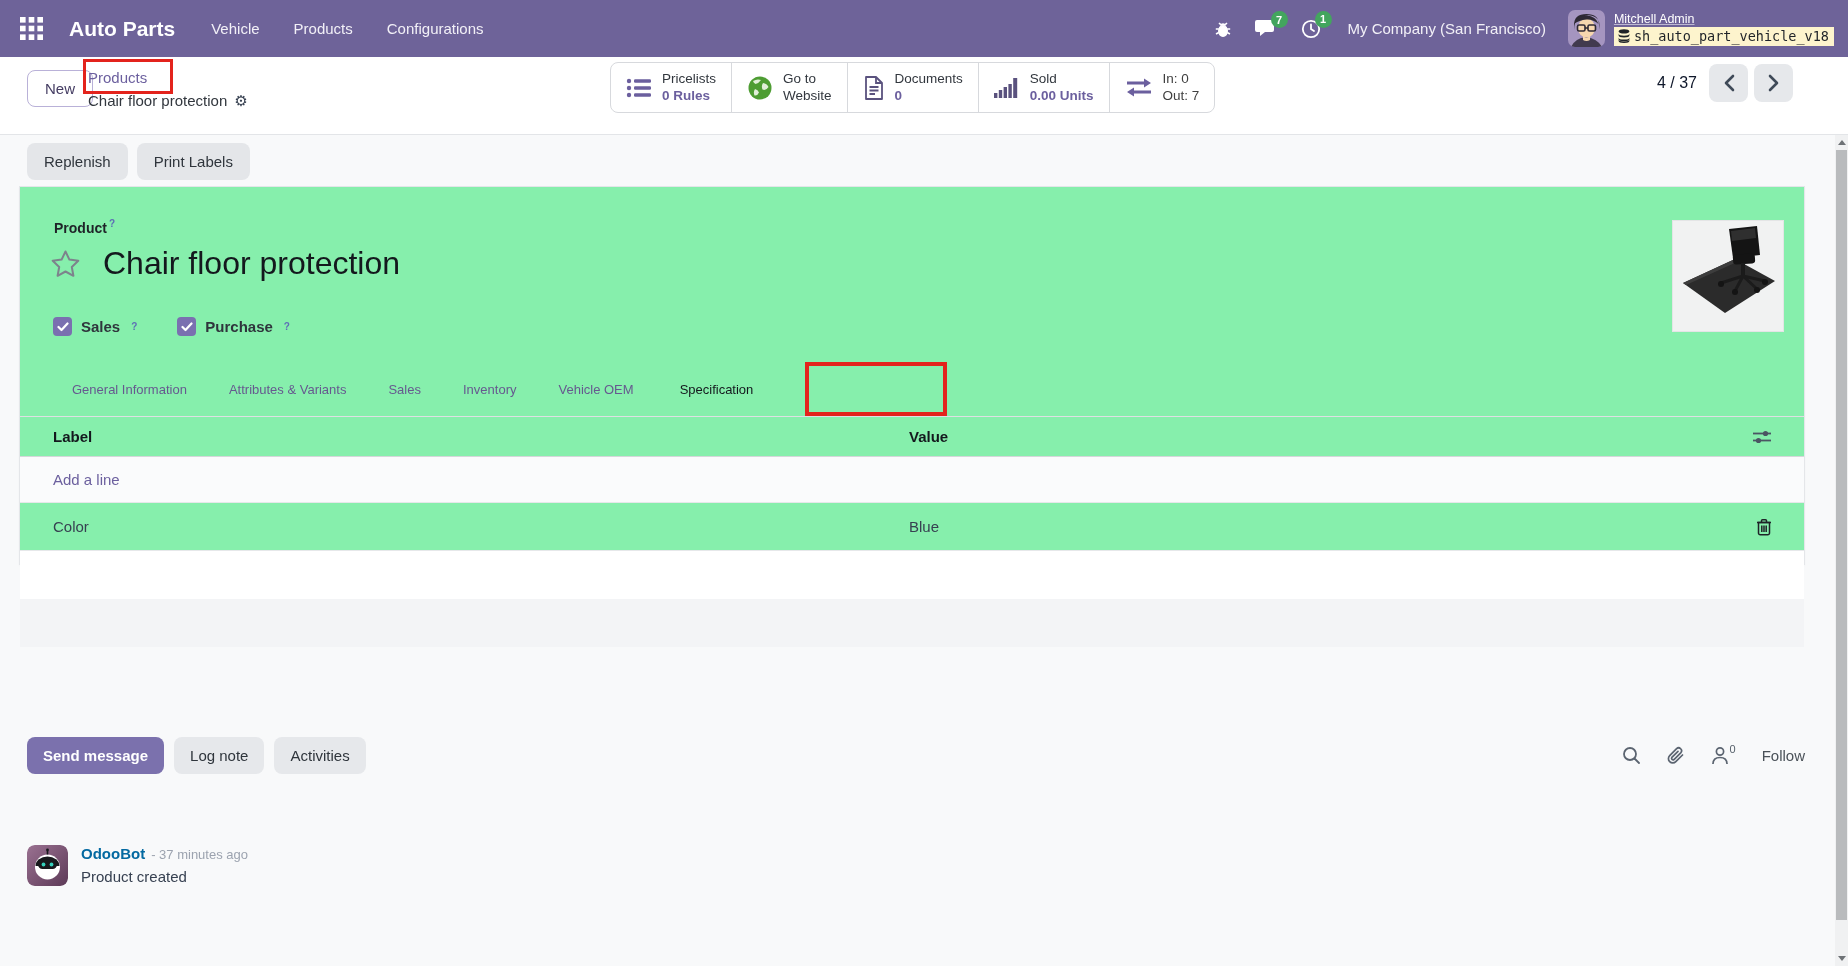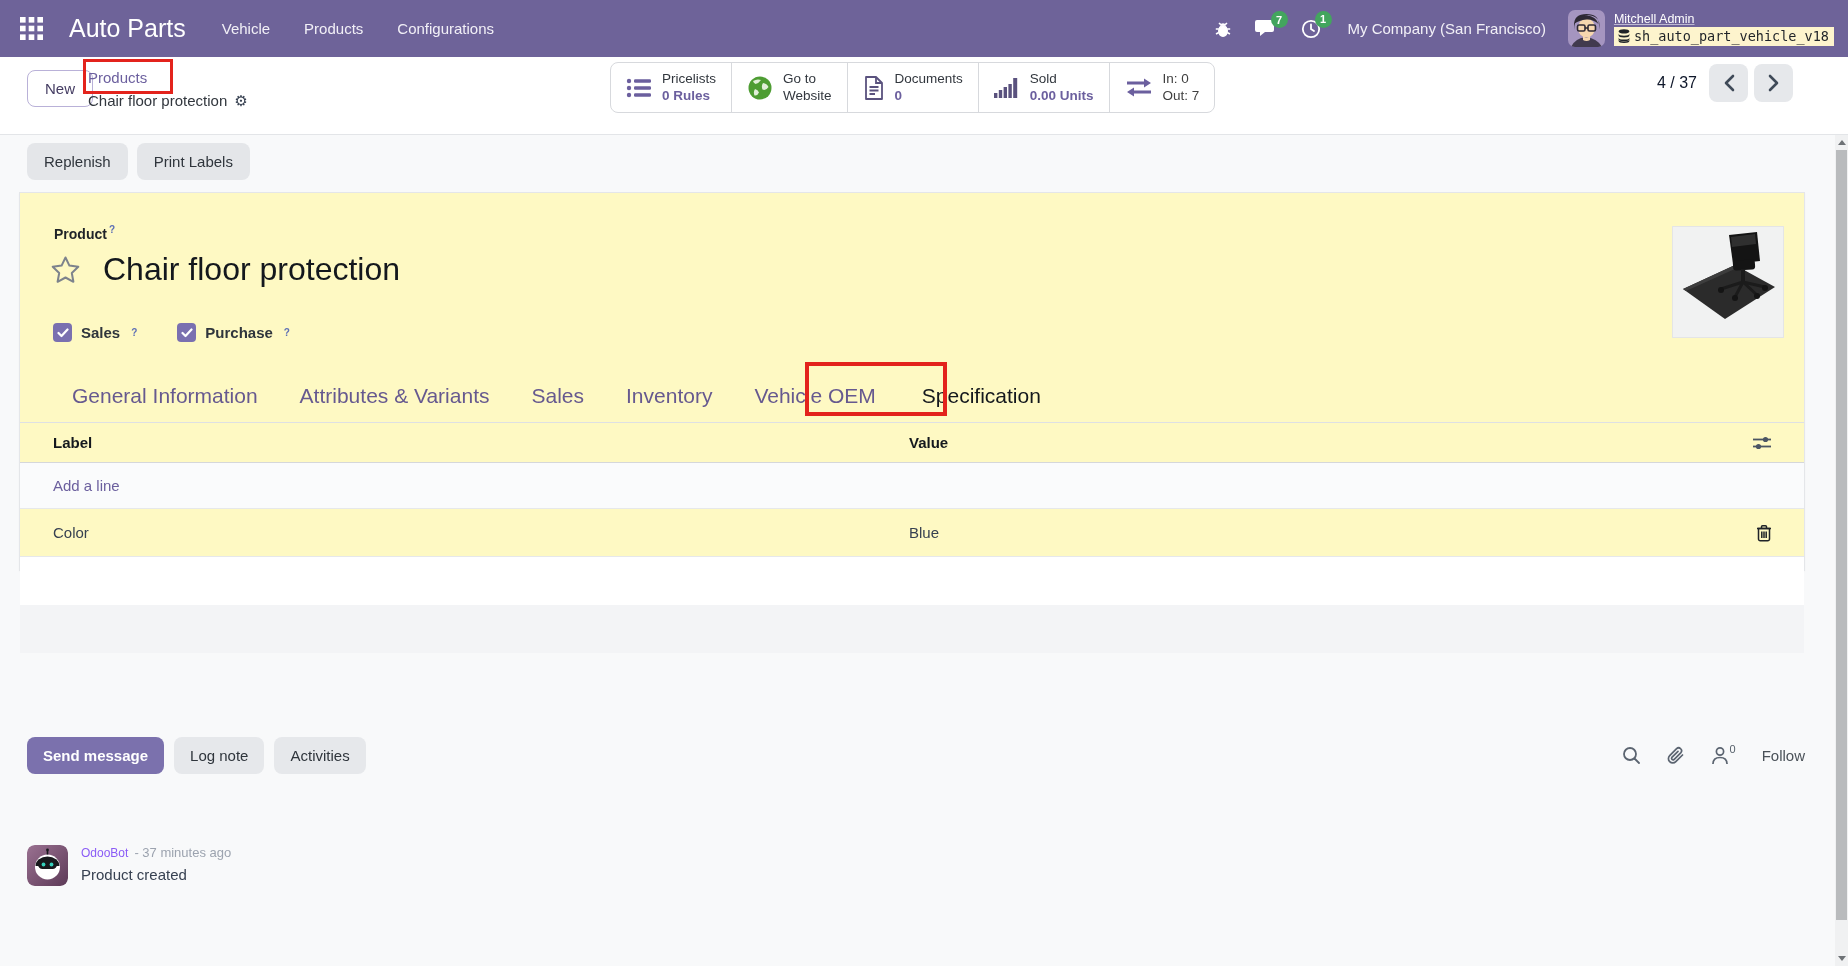--- a/index.html
+++ b/index.html
@@ -4,21 +4,21 @@
 <style>
   * { margin:0; padding:0; box-sizing:border-box; }
   html,body { width:1848px; height:966px; }
   body { font-family:"Liberation Sans", sans-serif; background:#f8f9fa; color:#374151; overflow:hidden; }
   .screen { position:relative; width:1848px; height:966px; }
 
   
   .navbar { position:absolute; left:0; top:0; width:1848px; height:57px; background:#6e6399; display:flex; align-items:center; justify-content:space-between; padding:0 14px 0 16px; }
   .nav-left { display:flex; align-items:center; gap:30px; }
   .apps-btn { background:none; border:none; cursor:pointer; display:flex; padding:4px; }
-  .app-name { color:#fff; font-size:25px; font-weight:normal; margin-left:-8px; }
+  .app-name { color:#fff; font-size:21px; font-weight:bold; margin-left:-8px; }
   .nav-menu { display:flex; gap:34px; margin-left:6px; }
   .nav-menu span { color:#f2f0f7; font-size:15px; cursor:pointer; }
   .nav-right { display:flex; align-items:center; gap:22px; }
   .nav-icon-btn { position:relative; background:none; border:none; cursor:pointer; display:flex; }
   .badge { position:absolute; top:-7px; right:-10px; background:#43a55e; color:#fff; font-size:11px; font-weight:bold; min-width:17px; height:17px; border-radius:9px; display:flex; align-items:center; justify-content:center; padding:0 4px; }
   .company { color:#f2f0f7; font-size:15px; margin-left:4px; }
   .user-area { display:flex; align-items:center; gap:9px; cursor:pointer; }
   .avatar36 { width:37px; height:37px; border-radius:7px; overflow:hidden; flex:0 0 auto; }
   .user-col { display:flex; flex-direction:column; align-items:flex-start; gap:1px; }
   .user-name { color:#fff; font-size:12.5px; text-decoration:underline; text-decoration-color:rgba(255,255,255,.55); }
@@ -44,34 +44,34 @@
   .pager { position:absolute; right:55px; top:7px; display:flex; align-items:center; gap:12px; }
   .pager-value { font-size:16px; color:#0f172a; }
   .pager-btn { width:39px; height:38px; background:#e6e8eb; border:none; border-radius:8px; cursor:pointer; display:flex; align-items:center; justify-content:center; }
   .pager-btn + .pager-btn { margin-left:-6px; }
 
   
   .action-row { position:absolute; left:27px; top:143px; display:flex; gap:9px; }
   .btn-gray { background:#e4e6e9; border:none; border-radius:8px; padding:8px 17px; height:37px; font-size:15px; color:#2f353c; font-family:inherit; cursor:pointer; }
 
   
-  .sheet { position:absolute; left:19px; top:192px; width:1786px; height:379px; background:#fef9c3; border:1px solid #e4e6e9; box-shadow:0 1px 2px rgba(0,0,0,.03); }
+  .sheet { position:absolute; left:19px; top:186px; width:1786px; height:379px; background:#86efac; border:1px solid #e4e6e9; box-shadow:0 1px 2px rgba(0,0,0,.03); }
   .fld-label { position:absolute; left:34px; top:31px; font-size:14px; font-weight:bold; color:#1f2328; }
   sup.help { color:#5d6fb5; font-size:10px; font-weight:bold; margin-left:2px; }
   .title-row { position:absolute; left:30px; top:58px; display:flex; align-items:center; gap:22px; }
   .star-btn { background:none; border:none; cursor:pointer; display:flex; }
   .prod-title { font-size:32px; font-weight:500; color:#14181d; }
   .check-row { position:absolute; left:33px; top:130px; display:flex; gap:40px; }
   .check-item { display:flex; align-items:center; gap:9px; cursor:pointer; }
   .checkbox { width:19px; height:19px; background:#7a70b0; border-radius:4px; display:flex; align-items:center; justify-content:center; }
   .check-label { font-size:15px; font-weight:bold; color:#2f353c; }
   .prod-image { position:absolute; left:1652px; top:33px; width:112px; height:112px; background:#f1f2f2; border:1px solid #e4e5e6; cursor:pointer; }
 
   .tabs { position:absolute; left:0; top:176px; width:100%; height:54px; border-bottom:1px solid #dee0e3; display:flex; align-items:center; gap:42px; padding-left:52px; }
-  .tab { font-size:21px; color:#66598f; cursor:pointer; }
+  .tab { font-size:13px; color:#66598f; cursor:pointer; }
   .tab.active { color:#14181d; font-weight:500; padding:0 4px; }
 
   .spec-table { position:absolute; left:0; top:230px; width:100%; }
   .trow { position:relative; height:48px; display:flex; align-items:center; border-bottom:1px solid #e6e8ea; }
   .trow.header { height:40px; border-bottom:1px solid #d5d7da; }
   .col-label { position:absolute; left:33px; font-size:15px; }
   .col-value { position:absolute; left:889px; font-size:15px; }
   .trow.header .col-label, .trow.header .col-value { font-weight:bold; color:#14181d; }
   .row-icon { position:absolute; right:32px; background:none; border:none; cursor:pointer; display:flex; }
   .trow.addline { background:#fafbfc; height:46px; }
@@ -89,21 +89,21 @@
   .follower-sup { font-size:11px; color:#56606a; margin:-3px 0 0 1px; }
   .follow-link { font-size:15px; color:#4a5158; cursor:pointer; }
 
   .date-divider { position:absolute; left:27px; top:808px; right:43px; display:flex; align-items:center; gap:14px; }
   .date-divider .line { flex:1; height:1px; background:#e2e4e7; }
   .date-divider .date-text { font-size:14px; color:#8a9099; }
 
   .message { position:absolute; left:27px; top:845px; display:flex; gap:13px; }
   .avatar40 { width:41px; height:41px; border-radius:8px; overflow:hidden; flex:0 0 auto; cursor:pointer; }
   .msg-head { display:flex; align-items:baseline; gap:6px; }
-  .msg-author { font-size:12px; font-weight:normal; color:#8b5cf6; cursor:pointer; }
+  .msg-author { font-size:15px; font-weight:bold; color:#0369a1; cursor:pointer; }
   .msg-time { font-size:13px; color:#9ca3af; }
   .msg-body { font-size:15px; color:#374151; margin-top:6px; }
 
   
   .scrollbar { position:absolute; right:0; top:135px; width:13px; height:831px; background:#f0f1f2; }
   .scroll-thumb { position:absolute; left:1px; top:15px; width:11px; height:770px; background:#b9bbbd; cursor:pointer; }
   .scroll-arrow { position:absolute; left:3px; width:0; height:0; border-left:4px solid transparent; border-right:4px solid transparent; }
   .scroll-arrow.up { top:5px; border-bottom:5px solid #6e7276; }
   .scroll-arrow.down { bottom:5px; border-top:5px solid #6e7276; }
 

